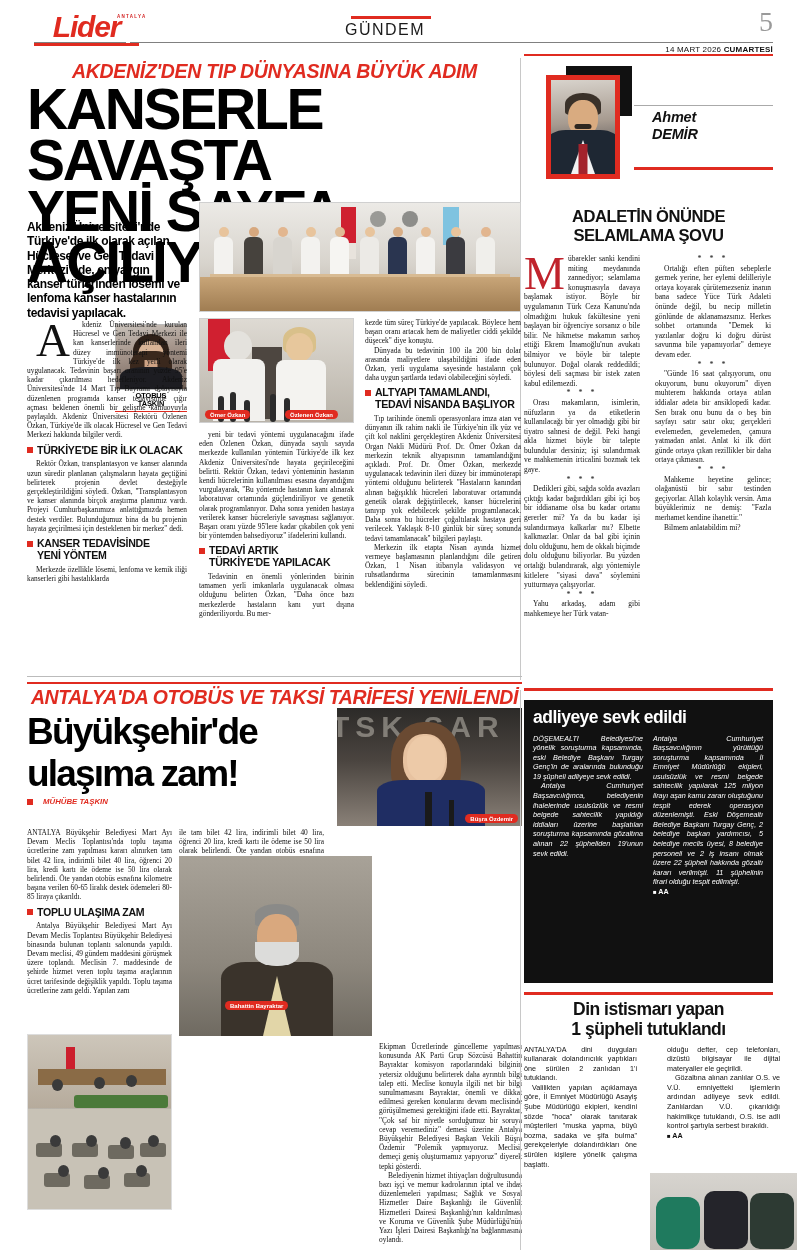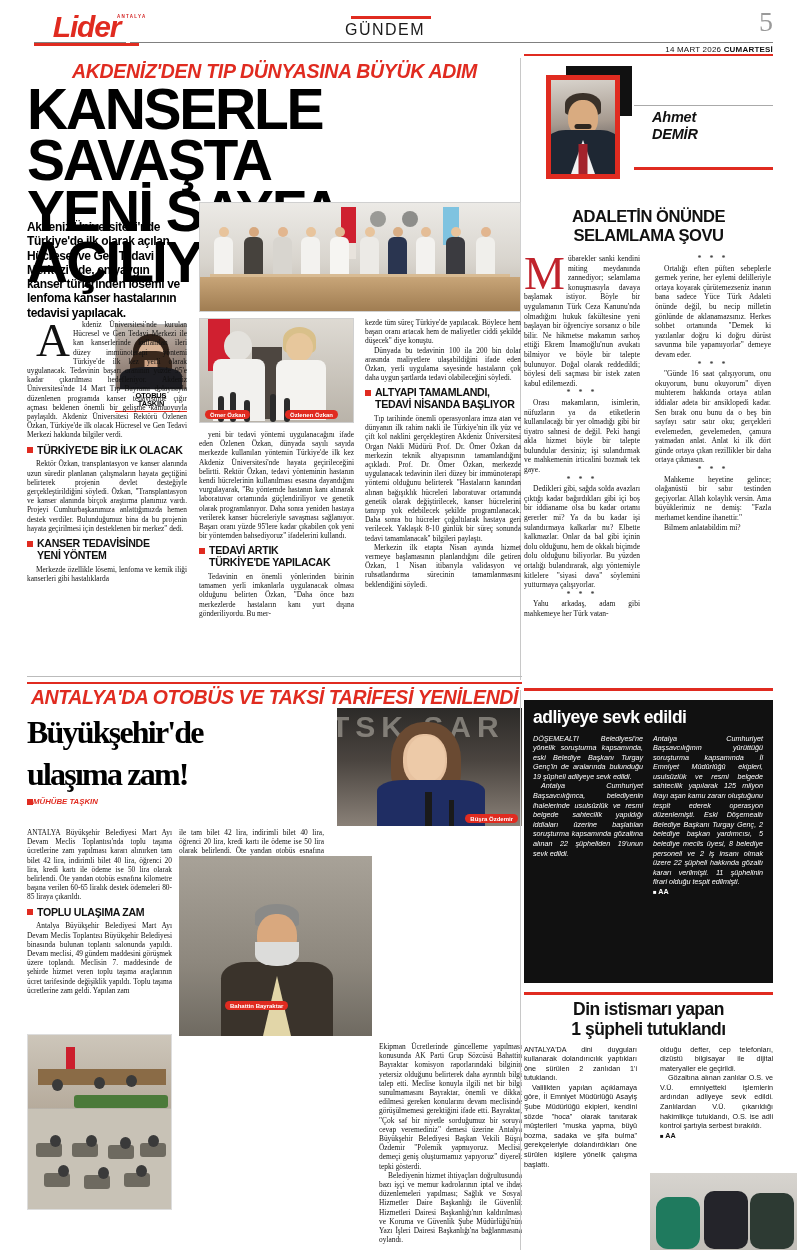--- a/index.html
+++ b/index.html
@@ -225,43 +225,43 @@
   
   .story2 { position:absolute; left:27px; top:682px; width:495px; }
   .banner2 {
     background:#fff; text-align:center;
     font-family:"Liberation Sans", sans-serif;
     font-weight:700; font-style:italic; color:#e02b20;
     font-size:19.5px; letter-spacing:-.4px; line-height:21px;
   }
   .banner2-rule { height:2px; background:#e02b20; margin-bottom:3px;}
   .head2 {
-    font-family:Liberation Serif, serif;
-    font-weight:700; color:#000; font-size:32px; line-height:42px;
+    font-family:Liberation Sans, sans-serif;
+    font-weight:700; color:#000; font-size:37px; line-height:42px;
     letter-spacing:-1.8px; margin-top:3px; width:300px;
   }
   .photo2 {
     position:absolute; right:0; top:26px; width:185px; height:118px;
     overflow:hidden; background:linear-gradient(180deg,#2c2a28 0%,#4b4540 45%,#8a8178 100%);
   }
   .photo2 .bigtext{
     position:absolute; left:-6px; top:2px; width:200px;
     font-family:"Liberation Sans", sans-serif; font-weight:700;
     font-size:30px; color:rgba(220,215,205,.45); letter-spacing:6px;
   }
   .photo2 .f{ position:absolute; left:66px; top:26px; width:44px;height:52px;border-radius:46% 46% 45% 45%; background:#e7c2a0;}
   .photo2 .hr{ position:absolute; left:54px; top:14px; width:70px;height:80px;border-radius:46% 46% 36% 36%; background:#6a4a32;}
   .photo2 .f2{ position:absolute; left:70px; top:28px; width:38px;height:46px;border-radius:46%; background:#edcaa8;}
   .photo2 .sj{ position:absolute; left:40px; bottom:0; width:108px;height:46px;border-radius:24% 24% 0 0; background:#1f2d63;}
   .photo2 .mic{ position:absolute; left:88px; bottom:0; width:7px;height:34px; background:#1a1a1a;}
   .photo2 .mic2{ position:absolute; left:112px; bottom:0; width:5px;height:26px; background:#1a1a1a;}
 
   .byline2 {
     font-family:"Liberation Sans", sans-serif; font-weight:700; font-style:italic;
-    font-size:7.8px; color:#e02b20; position:relative; padding-left:6px; margin-top:2px;
+    font-size:7.8px; color:#e02b20; position:relative; padding-left:16px; margin-top:2px;
   }
   .byline2::before{ content:""; position:absolute; left:0; top:1.5px; width:6px;height:6px; background:#e02b20;}
 
   .s2cols { position:absolute; left:0; top:146px; width:495px; height:420px; }
   .s2col { position:absolute; width:145px; font-size:7.4px; line-height:9.2px; text-align:justify; }
   .s2col p { text-indent:9px; margin:0; }
   .s2col p.noind{ text-indent:0; }
 
   .photo3 {
     position:absolute; left:0; top:206px; width:145px; height:176px;
@@ -635,21 +635,21 @@
     <div class="s4-rule"></div>
     <div class="s4-title">
       <div>Din istismarı yapan</div>
       <div>1 şüpheli tutuklandı</div>
     </div>
     <div class="s4cols">
       <div class="s4col" style="left:0;">
         <p class="noind">ANTALYA'DA dini duyguları kullanarak dolandırıcılık yaptıkları öne sürülen 2 zanlıdan 1'i tutuklandı.</p>
         <p>Valilikten yapılan açıklamaya göre, İl Emniyet Müdürlüğü Asayiş Şube Müdürlüğü ekipleri, kendini sözde "hoca" olarak tanıtarak müşterileri "muska yapma, büyü bozma, sadaka ve şifa bulma" gerekçeleriyle dolandırdıkları öne sürülen kişilere yönelik çalışma başlattı.</p>
       </div>
-      <div class="s4col" style="left:136px;">
+      <div class="s4col" style="left:143px;">
         <p class="noind">olduğu defter, cep telefonları, dizüstü bilgisayar ile dijital materyaller ele geçirildi.</p>
         <p>Gözaltına alınan zanlılar O.S. ve V.Ü. emniyetteki işlemlerin ardından adliyeye sevk edildi. Zanlılardan V.Ü. çıkarıldığı hakimlikçe tutuklandı, O.S. ise adli kontrol şartıyla serbest bırakıldı.</p>
         <div class="agency">AA</div>
       </div>
       <div class="photo5">
         <div class="it1"></div>
           <div class="it2"></div>
           <div class="it3"></div>
 
       </div>

